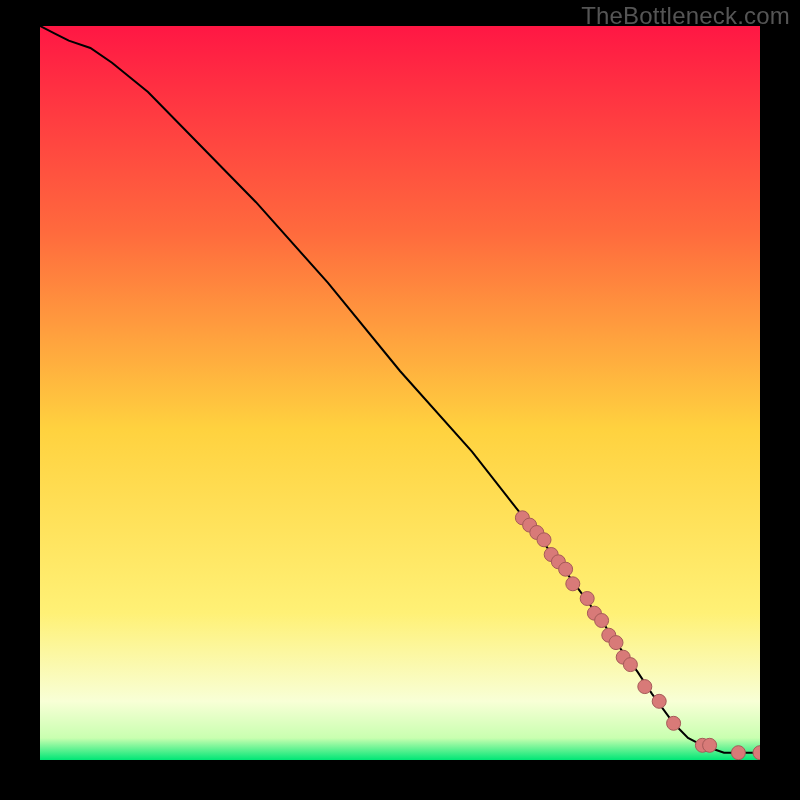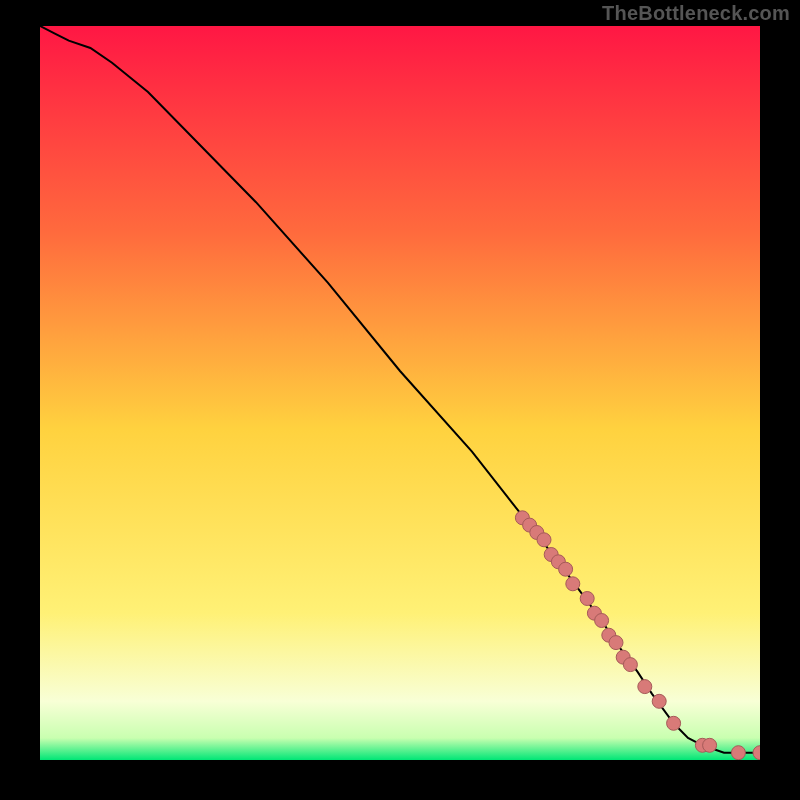--- a/index.html
+++ b/index.html
@@ -15,22 +15,22 @@
     position: relative;
     width: 800px;
     height: 800px;
     background: #000;
   }
   .watermark {
     position: absolute;
     top: 2px;
     right: 10px;
     color: #555;
-    font-size: 20px;
-    font-weight: 700;
+    font-size: 24px;
+    font-weight: 400;
     letter-spacing: 0.2px;
     user-select: none;
     margin-left: 12px;
   }
   .plot {
     position: absolute;
     left: 40px;
     top: 26px;
     width: 720px;
     height: 734px;

